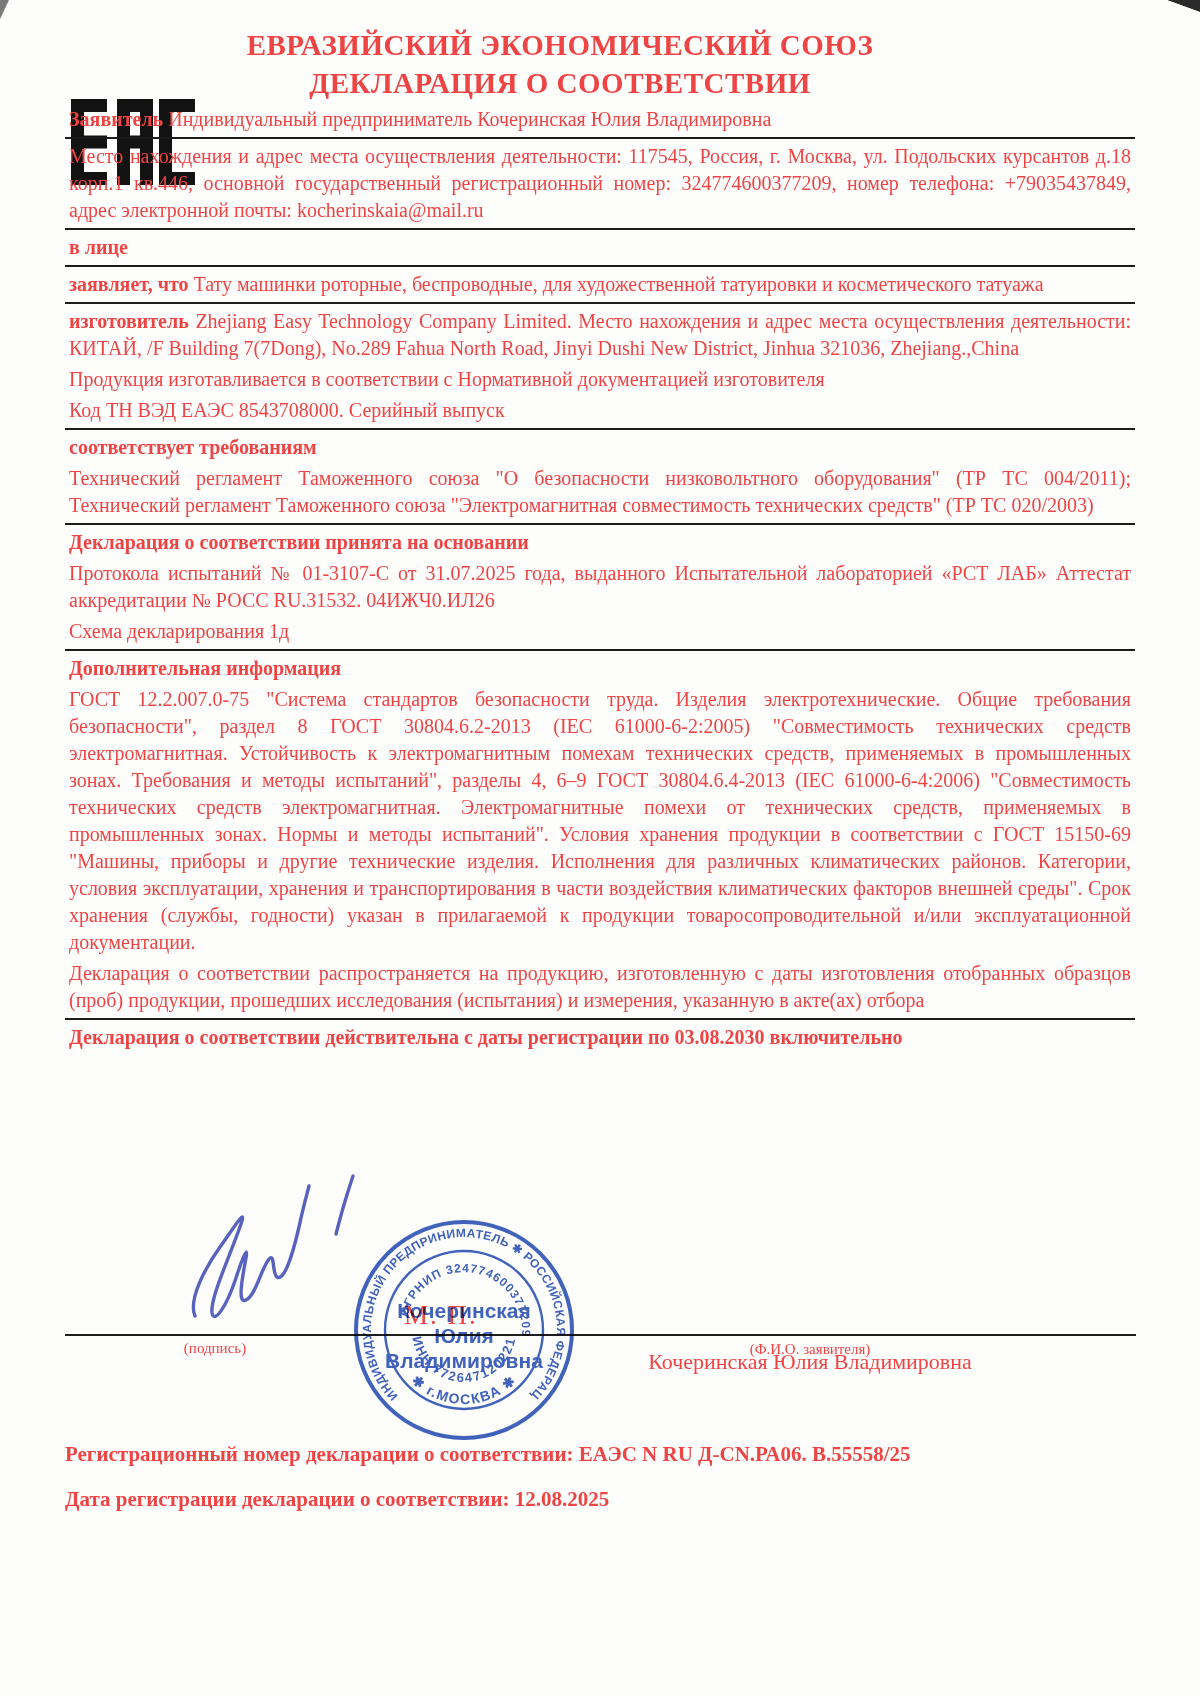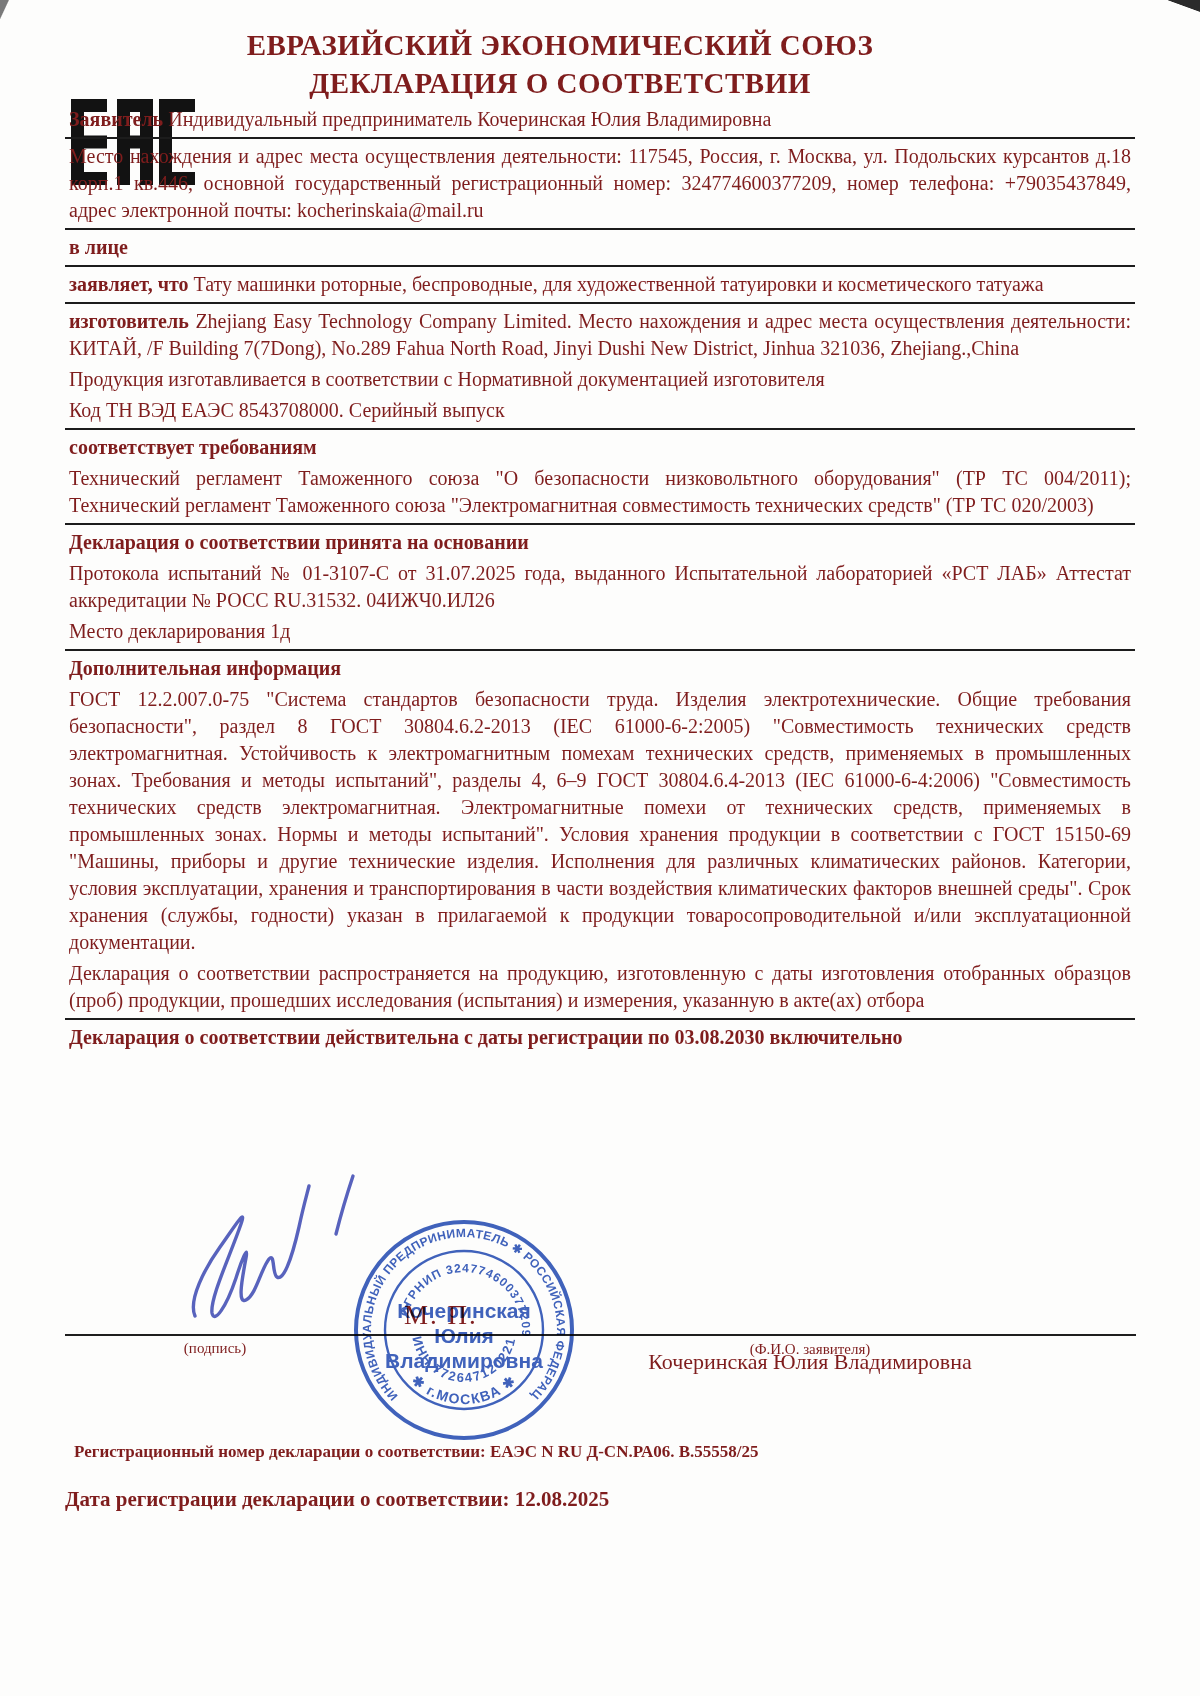--- a/index.html
+++ b/index.html
@@ -1,40 +1,40 @@
 <!DOCTYPE html>
 <html><head>
 <meta charset="utf-8">
 <style>
   html,body { margin:0; padding:0; background:#8a8a8a; }
   .page {
     position:relative; width:1200px; height:1696px; margin:0 auto;
     background:#fdfdfc; overflow:hidden;
-    font-family:"Liberation Serif", serif; color:#7f1d1d;
+    font-family:"Liberation Serif", serif; color:#ef4444;
   }
   .content { position:absolute; left:65px; top:0; width:1070px; }
   .doc-title { margin-top:26px; text-align:center; transform:translateX(-40px);
     font-weight:bold; font-size:29px; line-height:38px; letter-spacing:0.5px; }
   .body-text { font-size:20px; line-height:27px; }
   p.para { margin:4px; text-align:justify; }
   .lbl { font-weight:bold; }
   .rule { border-top:2px solid #1c1c1c; margin:4px 0; height:0; }
   .applicant-row { margin-top:100px; }
   .bold-line { font-weight:bold; }
   
   .eac { position:absolute; left:71px; top:99px; }
   
   .sig-line { position:absolute; left:65px; right:64px; top:1334px; border-top:2px solid #1e1e1e; }
   .sig-label { position:absolute; left:130px; top:1340px; width:170px; text-align:center; font-size:15px; }
   .fio-name { position:absolute; left:550px; top:1301px; width:520px; text-align:center; font-size:22px;margin-top:48px; }
   .fio-label { position:absolute; left:550px; top:1341px; width:520px; text-align:center; font-size:15px; }
   .mp { position:absolute; left:404px; top:1300px; font-size:27px; letter-spacing:2px; }
   .stamp { position:absolute; left:350px; top:1216px; mix-blend-mode:multiply; opacity:0.92; }
   .autograph { position:absolute; left:150px; top:1148px; mix-blend-mode:multiply; }
-  .reg-number { position:absolute; left:74px; top:1442px; font-weight:bold; font-size:17px; }
+  .reg-number { position:absolute; left:65px; top:1442px; font-weight:bold; font-size:21px; }
   .reg-date { position:absolute; left:65px; top:1487px; font-weight:bold; font-size:21px; }
   .corner-tr { position:absolute; right:0; top:0; width:58px; height:20px;
     background:linear-gradient(200deg,#2b2b2b 28%,transparent 30%); }
   .corner-tl { position:absolute; left:0; top:0; width:14px; height:34px;
     background:linear-gradient(115deg,#7a7a7a 28%,transparent 32%); }
 </style>
 </head>
 <body>
 
 <div class="page">
@@ -82,21 +82,21 @@
     <p class="para">Продукция изготавливается в соответствии с Нормативной документацией изготовителя</p>
     <p class="para">Код ТН ВЭД ЕАЭС 8543708000. Серийный выпуск</p>
     <div class="rule"></div>
 
     <p class="para lbl">соответствует требованиям</p>
     <p class="para">Технический регламент Таможенного союза "О безопасности низковольтного оборудования" (ТР ТС 004/2011); Технический регламент Таможенного союза "Электромагнитная совместимость технических средств" (ТР ТС 020/2003)</p>
     <div class="rule"></div>
 
     <p class="para lbl">Декларация о соответствии принята на основании</p>
     <p class="para">Протокола испытаний № 01-3107-С от 31.07.2025 года, выданного Испытательной лабораторией «РСТ ЛАБ» Аттестат аккредитации № РОСС RU.31532. 04ИЖЧ0.ИЛ26</p>
-    <p class="para">Место декларирования 1д</p>
+    <p class="para">Схема декларирования 1д</p>
     <div class="rule"></div>
 
     <p class="para lbl">Дополнительная информация</p>
     <p class="para">ГОСТ 12.2.007.0-75 "Система стандартов безопасности труда. Изделия электротехнические. Общие требования безопасности", раздел 8 ГОСТ 30804.6.2-2013 (IEC 61000-6-2:2005) "Совместимость технических средств электромагнитная. Устойчивость к электромагнитным помехам технических средств, применяемых в промышленных зонах. Требования и методы испытаний", разделы 4, 6–9 ГОСТ 30804.6.4-2013 (IEC 61000-6-4:2006) "Совместимость технических средств электромагнитная. Электромагнитные помехи от технических средств, применяемых в промышленных зонах. Нормы и методы испытаний". Условия хранения продукции в соответствии с ГОСТ 15150-69 "Машины, приборы и другие технические изделия. Исполнения для различных климатических районов. Категории, условия эксплуатации, хранения и транспортирования в части воздействия климатических факторов внешней среды". Срок хранения (службы, годности) указан в прилагаемой к продукции товаросопроводительной и/или эксплуатационной документации.</p>
     <p class="para">Декларация о соответствии распространяется на продукцию, изготовленную с даты изготовления отобранных образцов (проб) продукции, прошедших исследования (испытания) и измерения, указанную в акте(ах) отбора</p>
     <div class="rule"></div>
 
     <p class="para bold-line">Декларация о соответствии  действительна с даты регистрации по 03.08.2030 включительно</p>
   </div>
 

